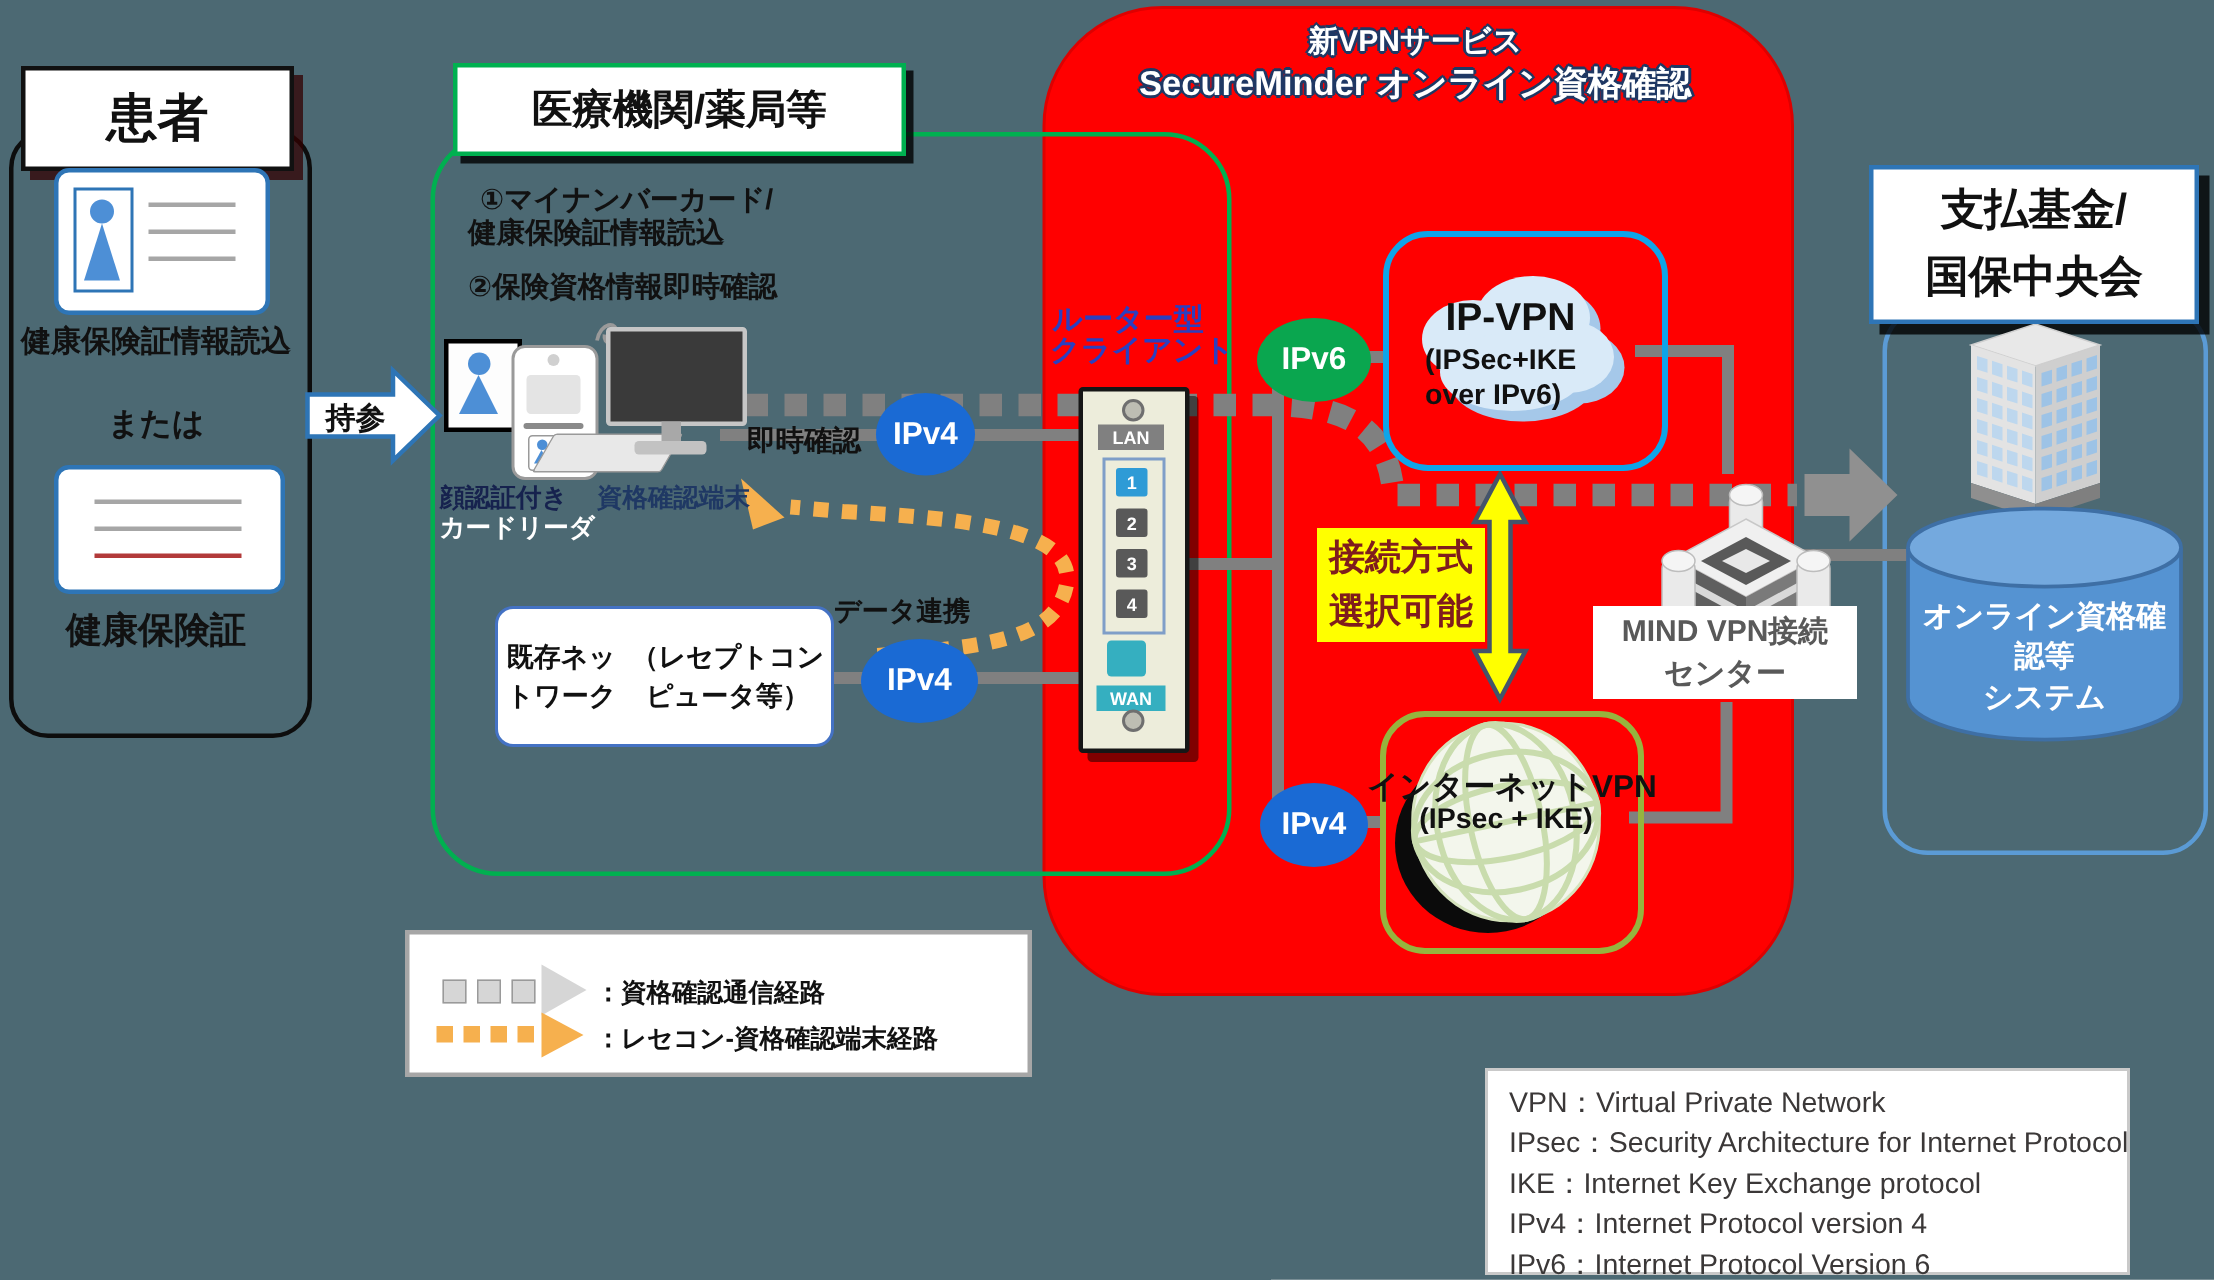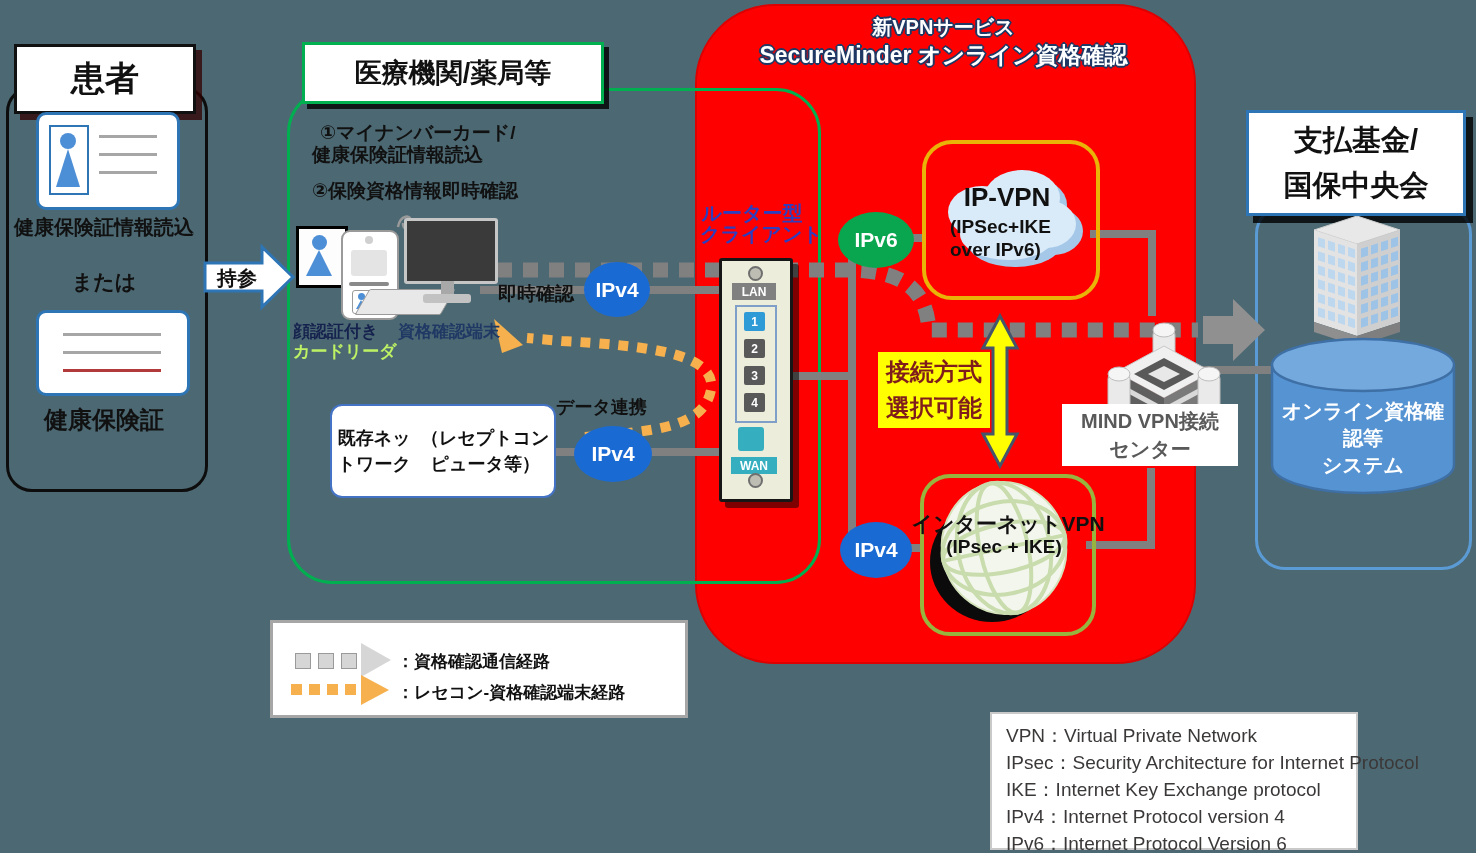--- a/index.html
+++ b/index.html
@@ -46,34 +46,34 @@
   .port{position:absolute;left:7px;width:21px;height:19px;color:#fff;font-size:12px;font-weight:bold;border-radius:2px;}
   .wan-port{position:absolute;left:16px;top:166px;width:26px;height:24px;background:#35AFC0;border-radius:3px;}
   .wan-tag{position:absolute;left:9px;top:196px;width:46px;height:17px;background:#35AFC0;color:#fff;font-size:12px;font-weight:bold;}
 
   
   .oval{position:absolute;border-radius:50%;color:#fff;font-weight:bold;font-size:21px;display:flex;align-items:center;justify-content:center;}
   .ipv4{background:#1A6AD4;}
   .ipv6{background:#0AA64F;}
 
   .vpn-rect{position:absolute;border-radius:30px;}
-  .ipvpn-rect{left:922px;top:140px;width:170px;height:152px;border:4px solid #eab308;}
+  .ipvpn-rect{left:922px;top:154px;width:170px;height:152px;border:4px solid #0ea5e9;padding-left:12px;}
   .inet-rect{left:920px;top:474px;width:168px;height:154px;border:4px solid #96B43E;}
 
   .choice-box{left:878px;top:352px;width:112px;height:76px;background:#FFFF00;color:#7f1d1d;font-weight:bold;font-size:24px;line-height:36px;flex-direction:column;}
 
   .mind-label{left:1062px;top:404px;width:176px;height:62px;background:#fff;color:#595959;font-weight:bold;font-size:20px;line-height:28px;flex-direction:column;}
 
   .legacy-box{left:330px;top:404px;width:222px;height:90px;background:#fff;border:2px solid #4472C4;border-radius:12px;color:#111;font-weight:bold;font-size:18px;line-height:26px;flex-direction:row;}
 
   
   .legend-box{left:270px;top:620px;width:412px;height:92px;background:#fff;border:3px solid #A6A6A6;}
   .sq{position:absolute;}
   .tri{position:absolute;width:0;height:0;}
-  .defs-box{left:990px;top:712px;width:368px;height:138px;background:#fff;border:2px solid #C9C9C9;color:#3B3838;font-size:19px;line-height:27px;padding:8px 0 0 14px;box-sizing:border-box;}
+  .defs-box{left:990px;top:712px;width:430px;height:138px;background:#fff;border:2px solid #C9C9C9;color:#3B3838;font-size:19px;line-height:27px;padding:8px 0 0 14px;box-sizing:border-box;}
   .defs-box div{white-space:nowrap;}
 
   .cyl-text{left:1272px;top:398px;width:182px;text-align:center;color:#fff;font-weight:bold;font-size:20px;line-height:27px;}
   svg{display:block;}
 </style>
 </head>
 <body>
 
 <div class="canvas">
 
@@ -156,21 +156,21 @@
         <div class="torso" style="left:0;top:7px;border-left:5.5px solid transparent;border-right:5.5px solid transparent;border-bottom:9px solid #4D8FD6;"></div>
       </div>
     </div>
   </div>
   <div class="abs keyboard"></div>
   <div class="abs monitor-screen"></div>
   <div class="abs monitor-neck"></div>
   <div class="abs monitor-base"></div>
 
   <div class="lbl" style="left:293px;top:320px;font-size:17px;color:#16224e;">顔認証付き</div>
-  <div class="lbl" style="left:293px;top:340px;font-size:17px;color:#bef264;">カードリーダ</div>
+  <div class="lbl" style="left:293px;top:340px;font-size:17px;color:#ffffff;">カードリーダ</div>
   <div class="lbl" style="left:398px;top:320px;font-size:17px;color:#1F3864;">資格確認端末</div>
   <div class="lbl" style="left:498px;top:281px;font-size:19px;">即時確認</div>
 
   <div class="abs ctr legacy-box">
     <div>既存ネットワーク</div>
     <div>（レセプトコンピュータ等）</div>
   </div>
   <div class="lbl" style="left:556px;top:395px;font-size:18px;">データ連携</div>
 
   <div class="oval ipv4" style="left:584px;top:262px;width:66px;height:55px;">IPv4</div>

